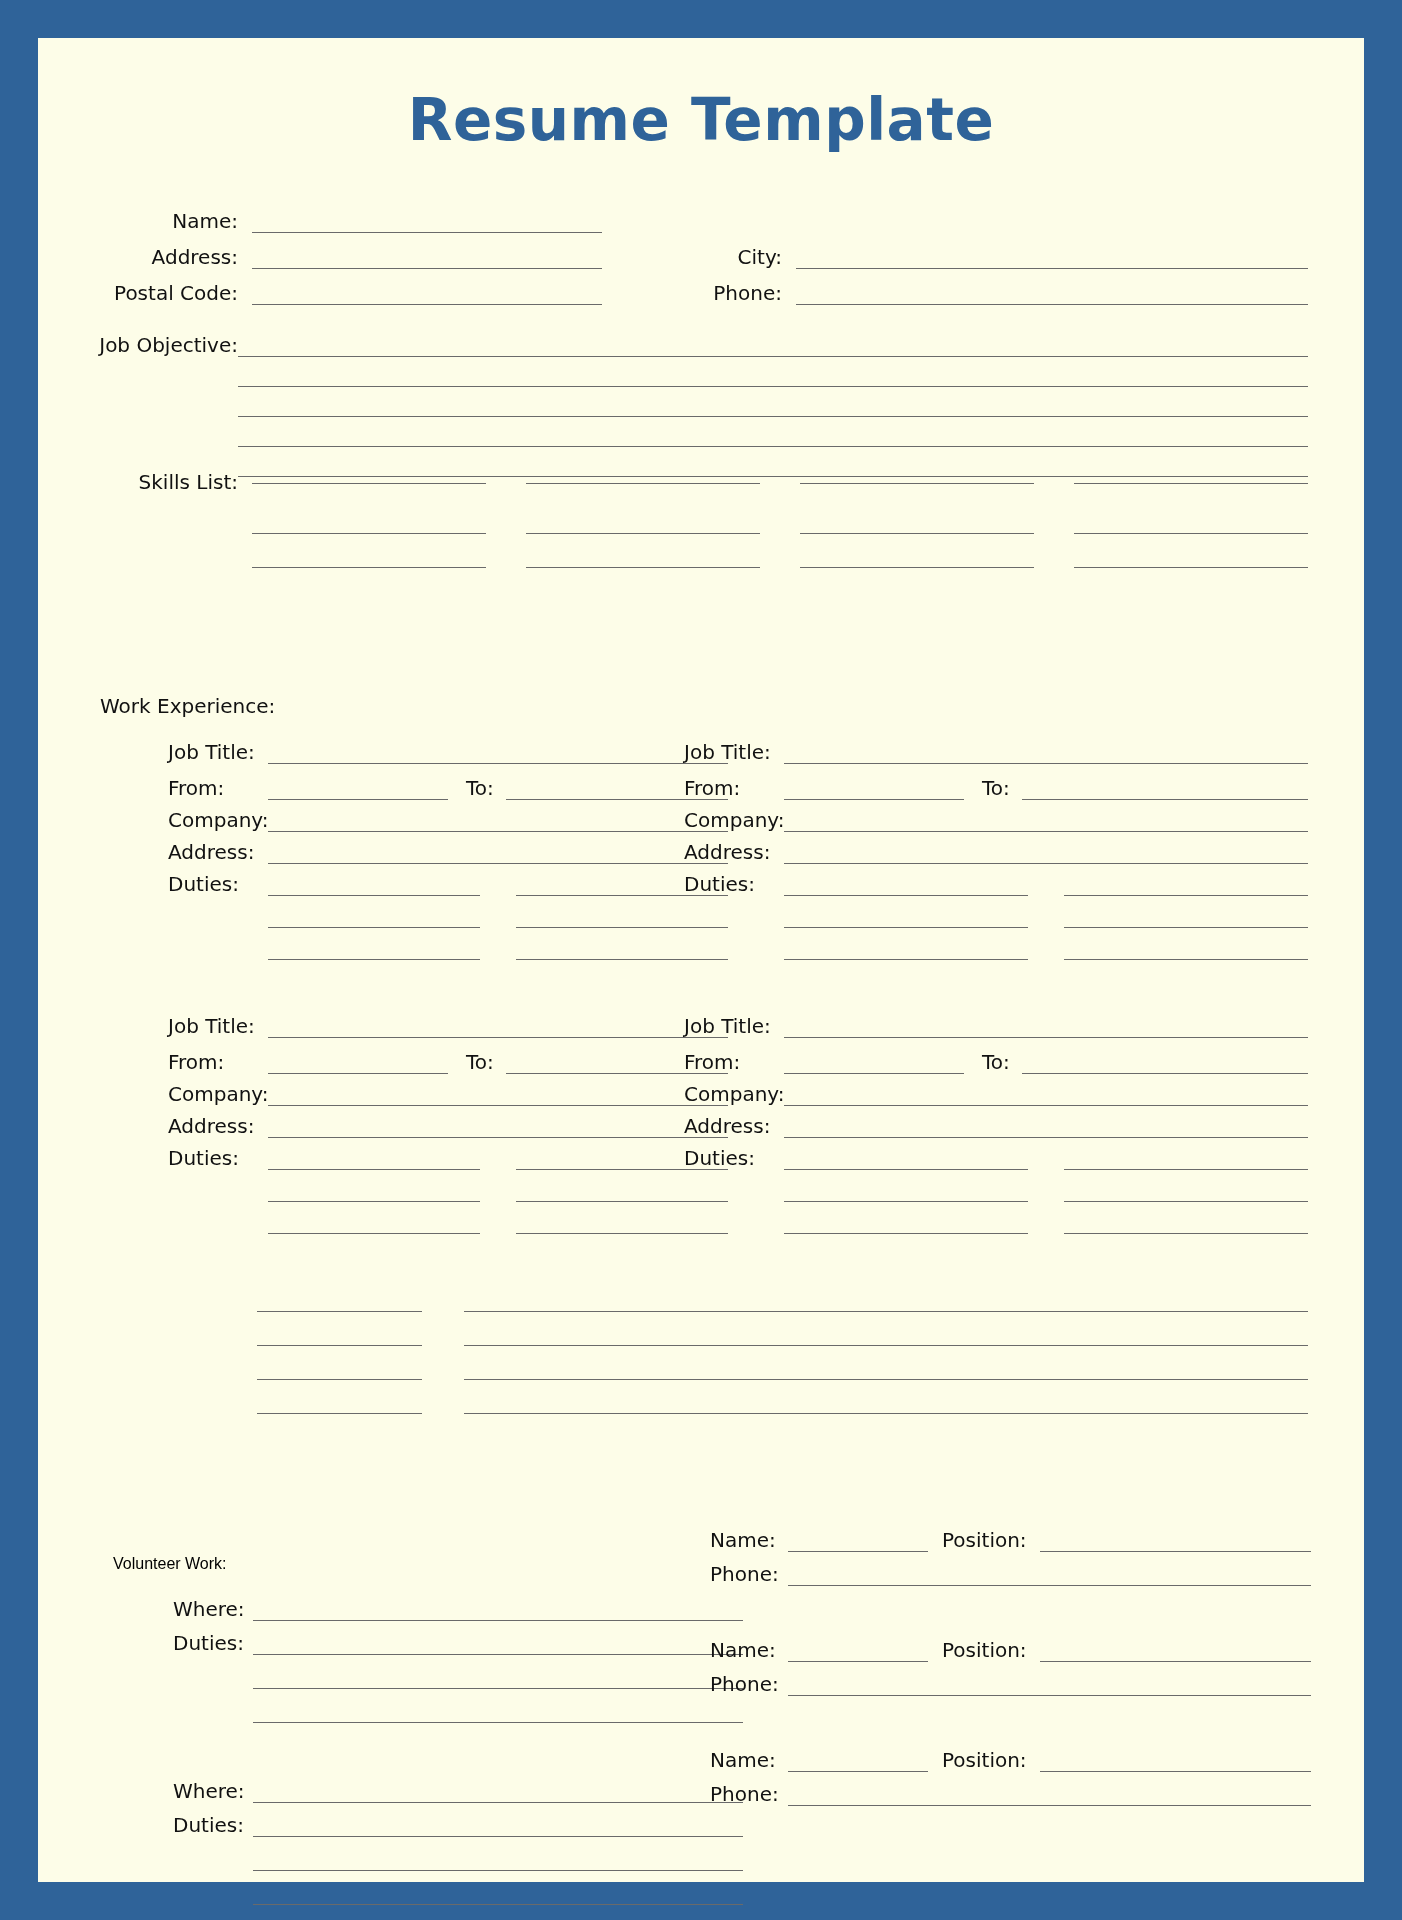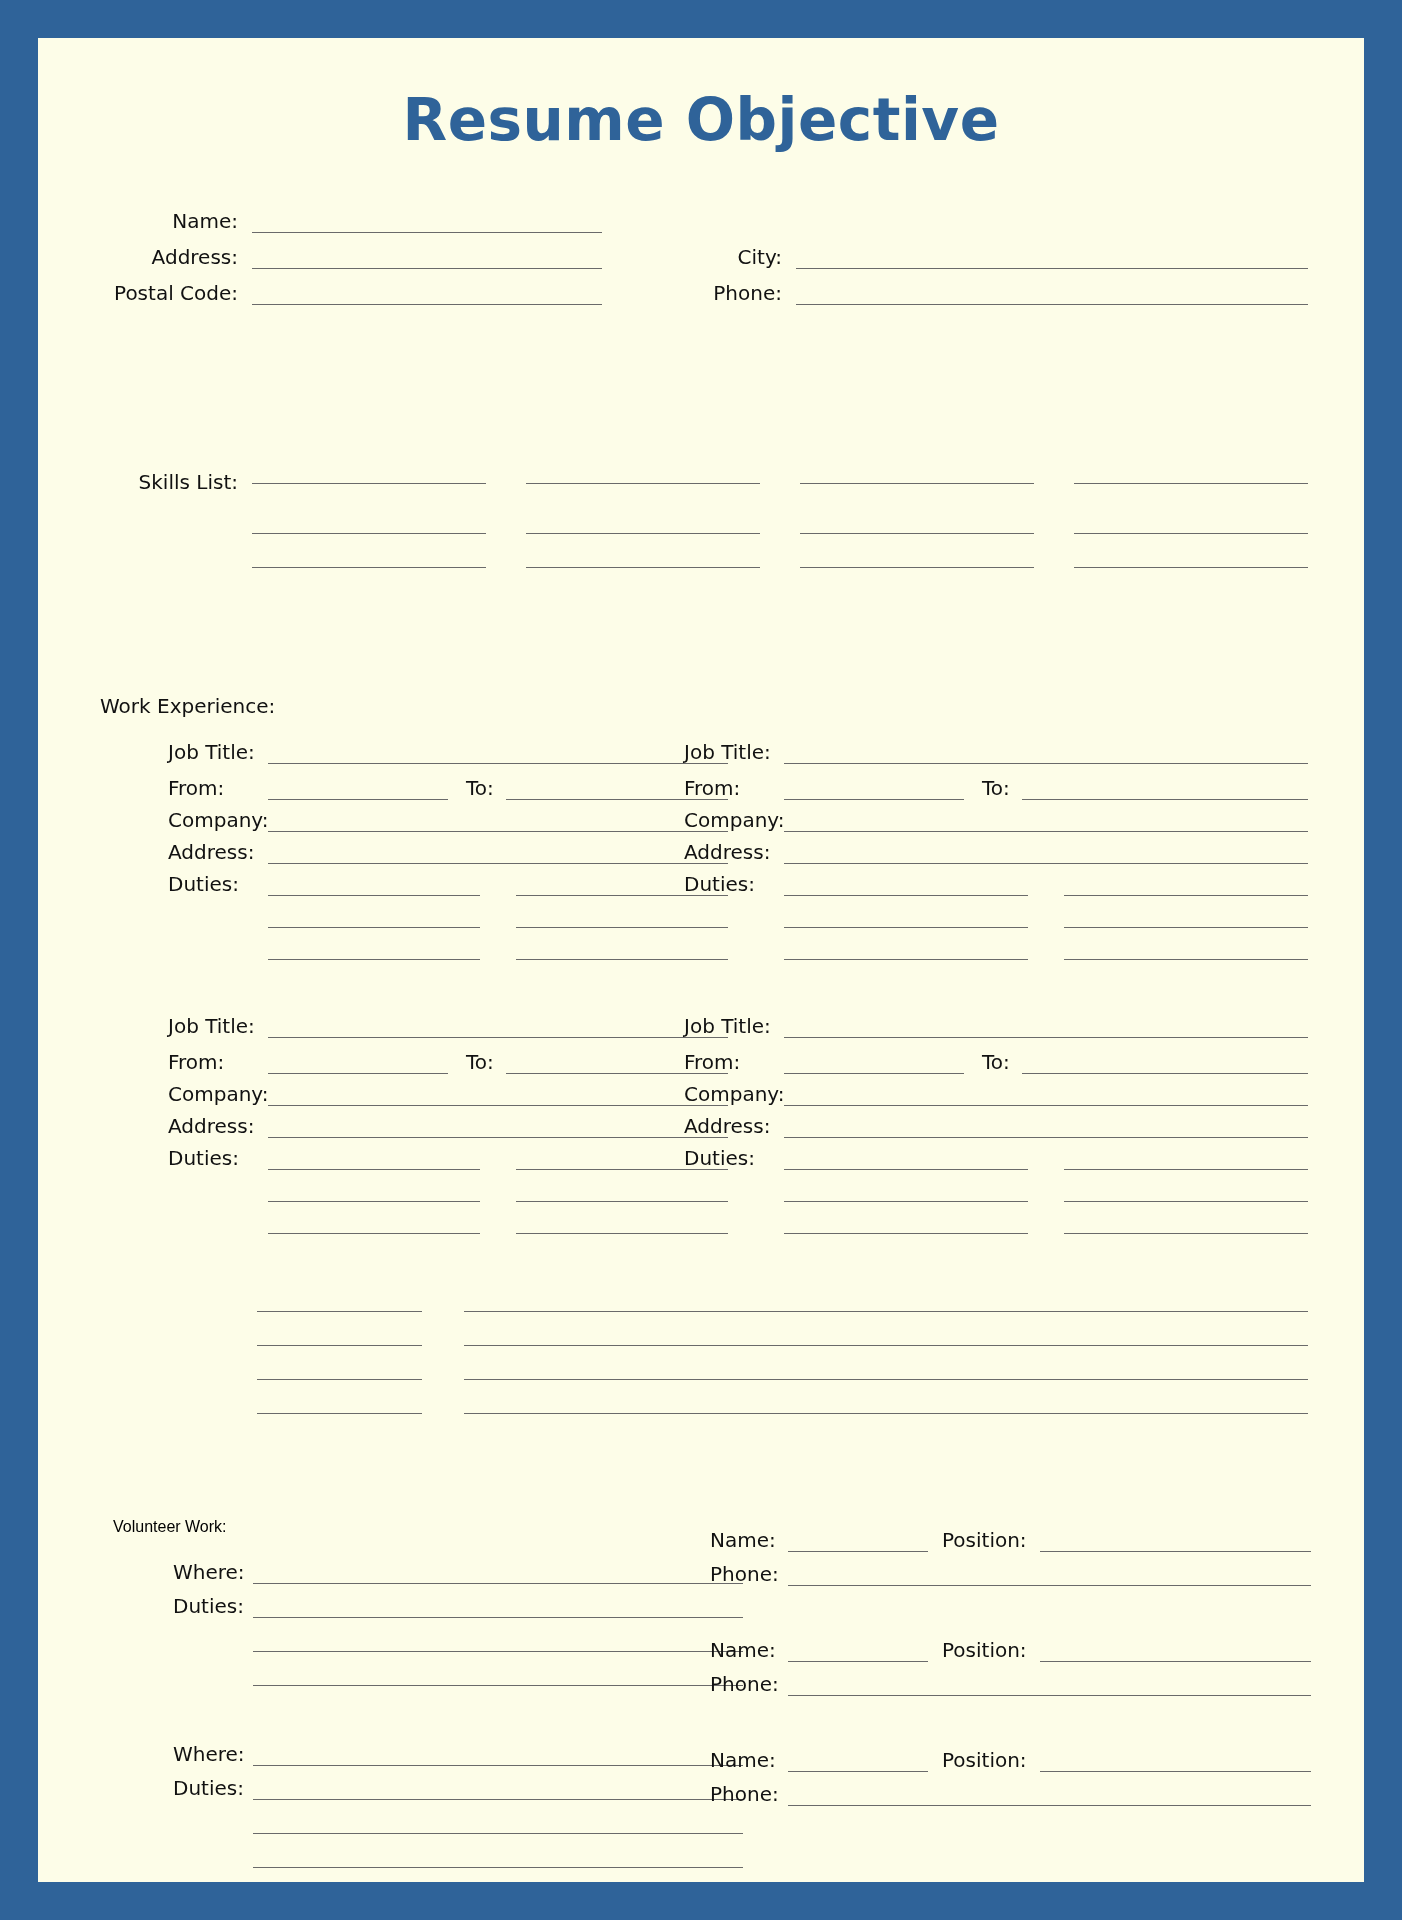--- a/index.html
+++ b/index.html
@@ -58,21 +58,21 @@
   }
   .blk {
     position: absolute;
   }
 </style>
 </head>
 <body>
 
 <div class="page">
 
-  <div class="title">Resume Objective</div>
+  <div class="title">Resume Template</div>
 
   <div class="blk" style="left:60px; top:165px; width:1210px;">
 
     <div class="rr" style="height:30px;">
       <div class="lab lblR" style="width:140px;">Name:</div>
       <div class="gap"></div>
       <div class="ln" style="max-width:350px;"></div>
       <div style="flex:1;"></div>
     </div>
 
@@ -90,20 +90,42 @@
       <div class="lab lblR" style="width:140px;">Postal Code:</div>
       <div class="gap"></div>
       <div class="ln" style="max-width:350px;"></div>
       <div style="width:100px;flex:none;"></div>
       <div class="lab lblR" style="width:80px;">Phone:</div>
       <div class="gap"></div>
       <div class="ln"></div>
     </div>
   </div>
 
+  <div class="blk" style="left:60px; top:285px; width:1210px;">
+    <div class="rr" style="height:34px;">
+      <div class="lab lblR" style="width:140px;">Job Objective:</div>
+      <div class="ln"></div>
+    </div>
+    <div class="rr" style="height:30px;">
+      <div style="width:140px;flex:none;"></div>
+      <div class="ln"></div>
+    </div>
+    <div class="rr" style="height:30px;">
+      <div style="width:140px;flex:none;"></div>
+      <div class="ln"></div>
+    </div>
+    <div class="rr" style="height:30px;">
+      <div style="width:140px;flex:none;"></div>
+      <div class="ln"></div>
+    </div>
+    <div class="rr" style="height:30px;">
+      <div style="width:140px;flex:none;"></div>
+      <div class="ln"></div>
+    </div>
+  </div>
 
   <div class="blk" style="left:60px; top:428px; width:1210px;">
     <div class="rr" style="height:34px;align-items:center;">
       <div class="lab lblR" style="width:140px;">Skills List:</div>
       <div class="gap"></div>
       <div class="ln"></div>
       <div style="width:40px;flex:none;"></div>
       <div class="ln"></div>
       <div style="width:40px;flex:none;"></div>
       <div class="ln"></div>
@@ -323,21 +345,21 @@
     <div class="rr" style="height:34px;">
       <div style="width:145px;flex:none;"></div>
       <div class="gap"></div>
       <div class="ln" style="max-width:165px;"></div>
       <div style="width:42px;flex:none;"></div>
       <div class="ln"></div>
     </div>
   </div>
 
   <div class="blk" style="left:75px; top:1480px; width:630px;">
-    <div class="lab" style="height:32px;">Volunteer Work:</div>
+    <div class="lab" style="height:32px;margin-top:37px;">Volunteer Work:</div>
 
     <div class="rr" style="height:34px; padding-left:60px;">
       <div class="lab" style="width:80px;">Where:</div>
       <div class="ln"></div>
     </div>
     <div class="rr" style="height:34px; padding-left:60px;">
       <div class="lab" style="width:80px;">Duties:</div>
       <div class="ln"></div>
     </div>
     <div class="rr" style="height:34px; padding-left:60px;">

